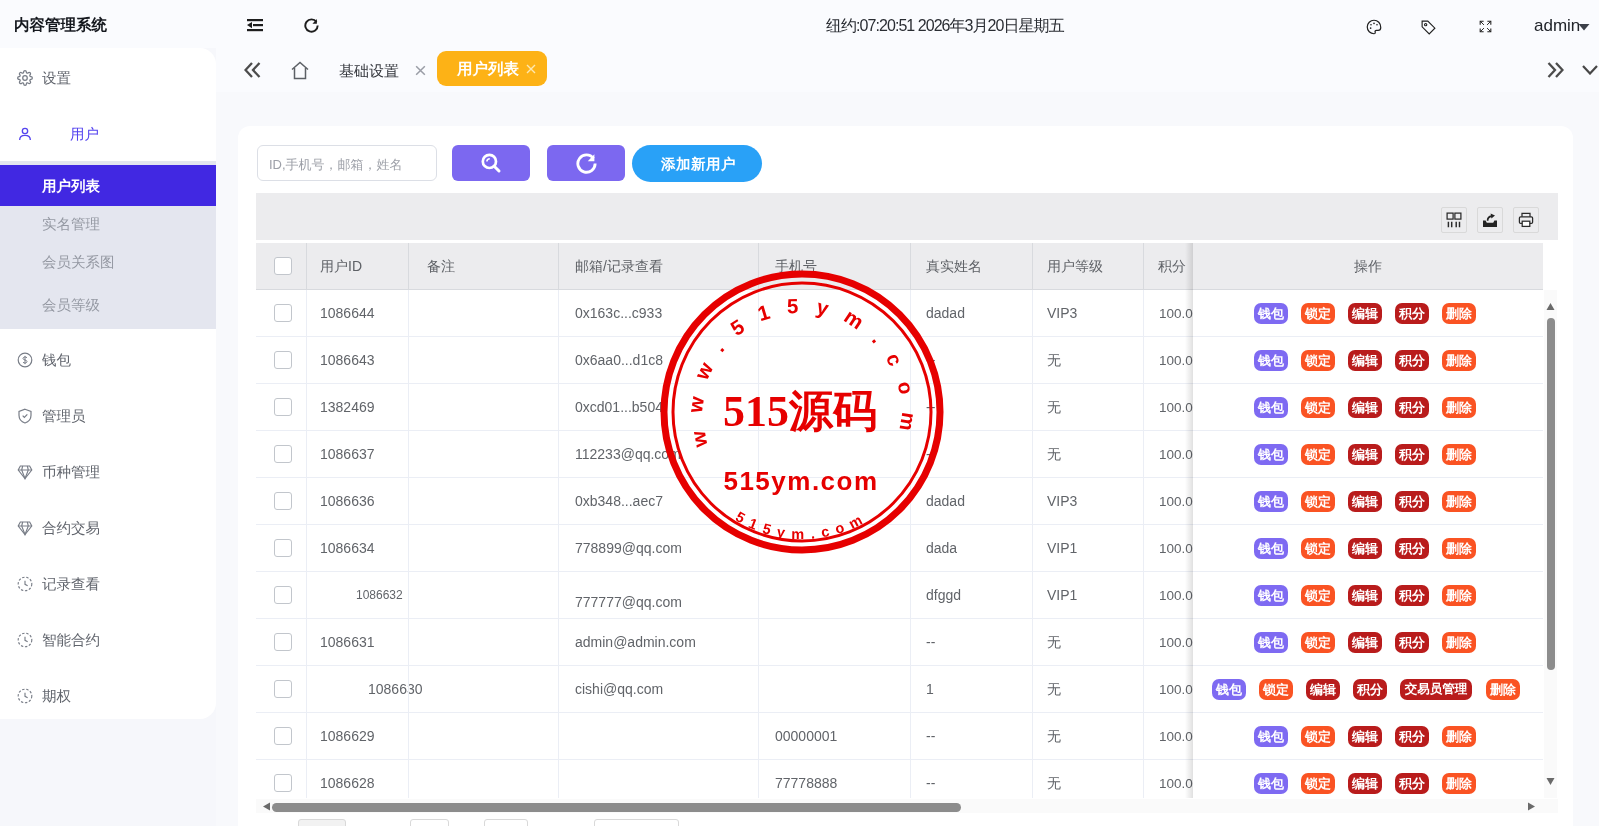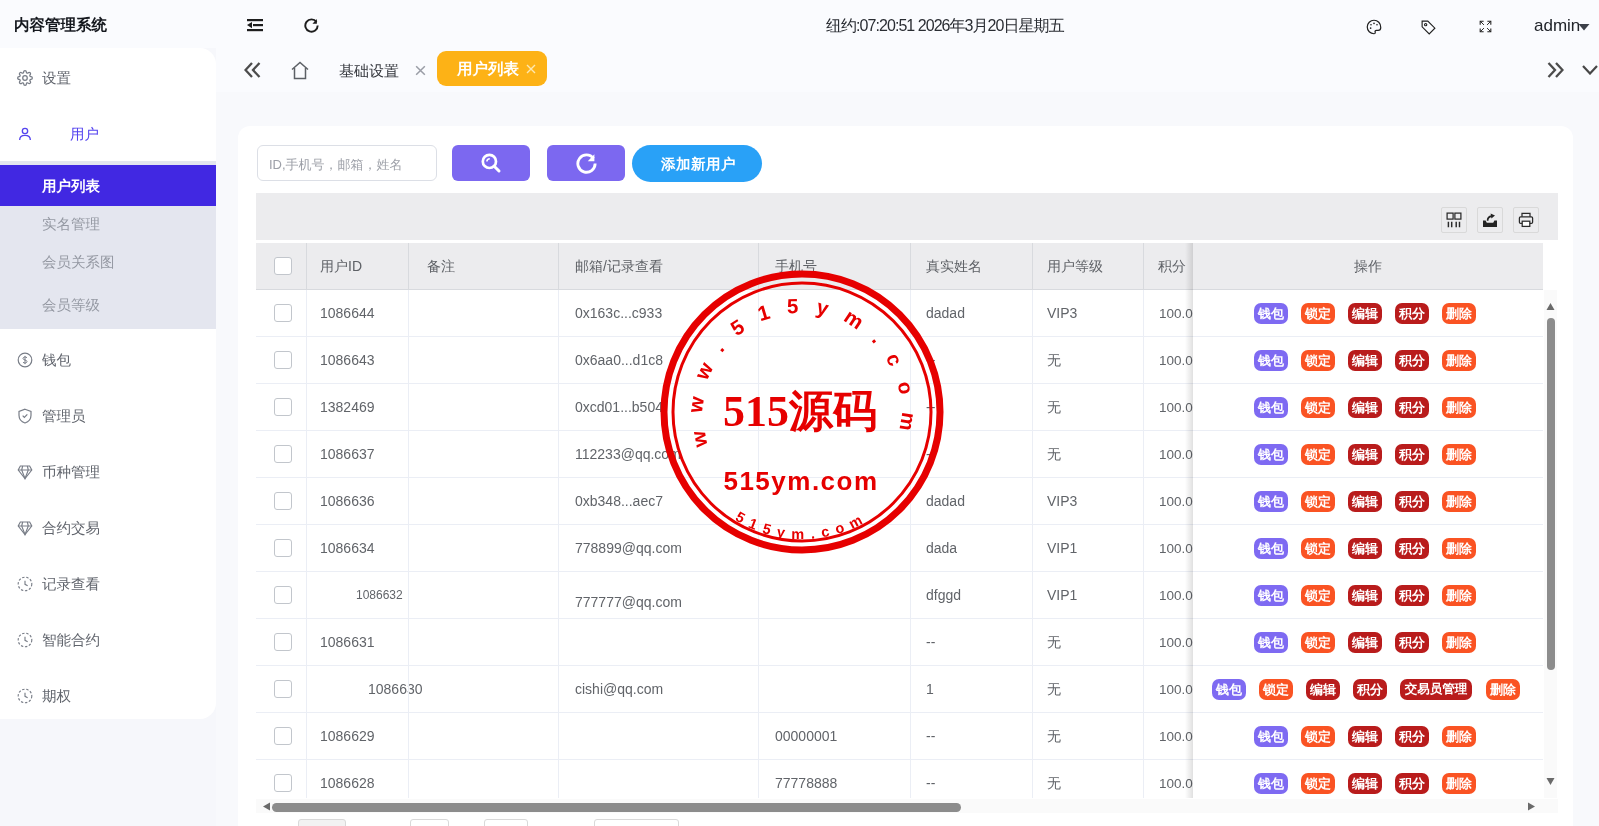--- a/index.html
+++ b/index.html
@@ -246,20 +246,21 @@
 <div class="abs" style="left:0;top:282px;width:1287px;height:47px;border-bottom:1px solid #ebeef5;"></div>
 <div class="abs" style="left:18px;top:296px;width:18px;height:18px;border:1.5px solid #c2c6cc;border-radius:3px;background:#fff;"></div>
 <div class="abs" style="left:64px;top:282px;height:47px;line-height:47px;font-size:12px;color:#616469;margin-left:36px;">1086632</div>
 <div class="abs" style="left:319px;top:289px;height:47px;line-height:47px;font-size:14px;color:#616469;">777777@qq.com</div>
 <div class="abs" style="left:670px;top:282px;height:47px;line-height:47px;font-size:14px;color:#616469;">dfggd</div>
 <div class="abs" style="left:791px;top:282px;height:47px;line-height:47px;font-size:14px;color:#616469;">VIP1</div>
 <div class="abs" style="left:903px;top:282px;height:47px;line-height:47px;font-size:13.5px;color:#616469;">100.0</div>
 <div class="abs" style="left:0;top:329px;width:1287px;height:47px;border-bottom:1px solid #ebeef5;"></div>
 <div class="abs" style="left:18px;top:343px;width:18px;height:18px;border:1.5px solid #c2c6cc;border-radius:3px;background:#fff;"></div>
 <div class="abs" style="left:64px;top:329px;height:47px;line-height:47px;font-size:14px;color:#616469;">1086631</div>
+<div class="abs" style="left:319px;top:329px;height:47px;line-height:47px;font-size:14px;color:#616469;">admin@admin.com</div>
 <div class="abs" style="left:670px;top:329px;height:47px;line-height:47px;font-size:14px;color:#616469;">--</div>
 <div class="abs" style="left:791px;top:329px;height:47px;line-height:47px;font-size:14px;color:#616469;">无</div>
 <div class="abs" style="left:903px;top:329px;height:47px;line-height:47px;font-size:13.5px;color:#616469;">100.0</div>
 <div class="abs" style="left:0;top:376px;width:1287px;height:47px;border-bottom:1px solid #ebeef5;"></div>
 <div class="abs" style="left:18px;top:390px;width:18px;height:18px;border:1.5px solid #c2c6cc;border-radius:3px;background:#fff;"></div>
 <div class="abs" style="left:64px;top:376px;height:47px;line-height:47px;font-size:14px;color:#616469;margin-left:48px;">1086630</div>
 <div class="abs" style="left:319px;top:376px;height:47px;line-height:47px;font-size:14px;color:#616469;">cishi@qq.com</div>
 <div class="abs" style="left:670px;top:376px;height:47px;line-height:47px;font-size:14px;color:#616469;">1</div>
 <div class="abs" style="left:791px;top:376px;height:47px;line-height:47px;font-size:14px;color:#616469;">无</div>
 <div class="abs" style="left:903px;top:376px;height:47px;line-height:47px;font-size:13.5px;color:#616469;">100.0</div>

